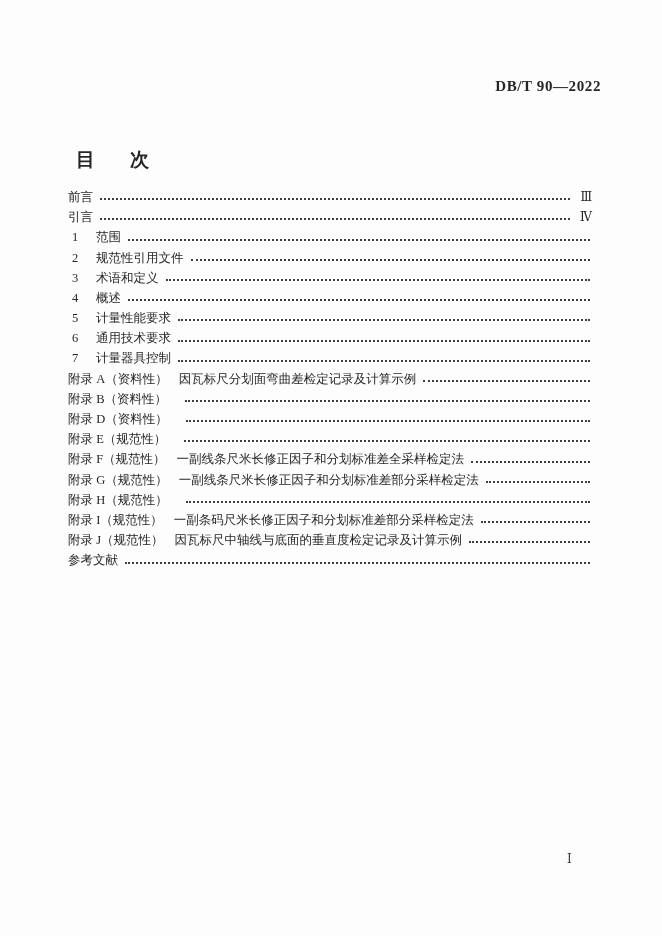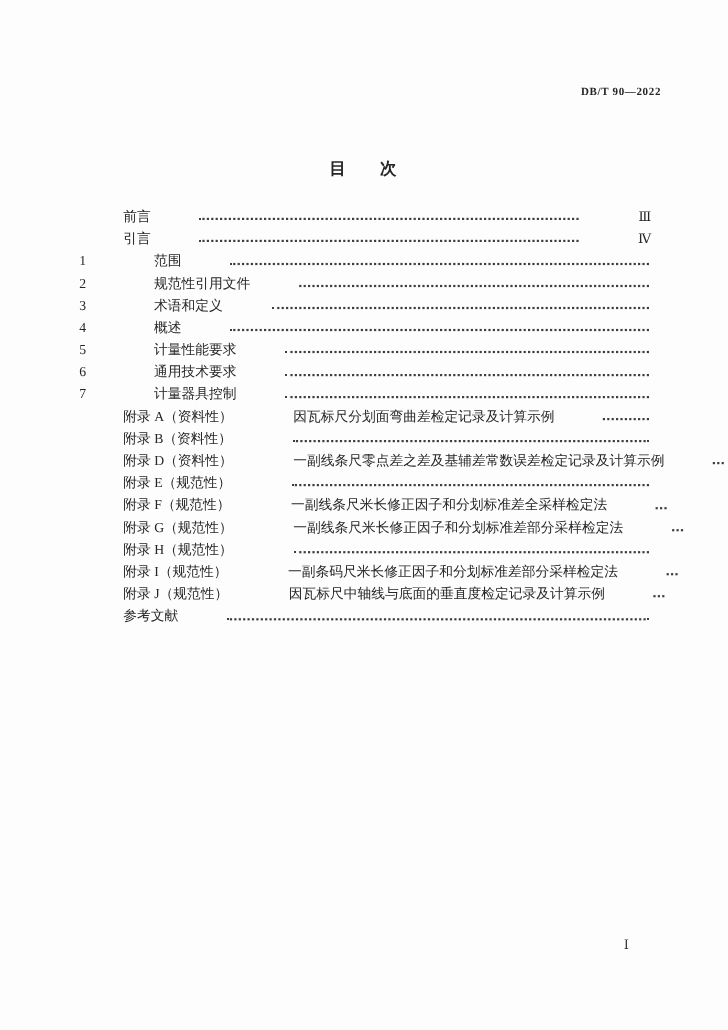--- a/index.html
+++ b/index.html
@@ -7,46 +7,46 @@
     width: 662px; height: 936px;
     background: #fdfdfd;
     font-family: "Liberation Serif", "DejaVu Serif", serif;
     color: #262626;
     position: relative;
     overflow: hidden;
   }
   .doc-code {
     position: absolute;
     top: 78px; right: 61px;
-    font-size: 10px;
+    font-size: 15px;
     font-weight: bold;
     letter-spacing: 0.6px;
     white-space: nowrap;
   }
   .doc-title {
     position: absolute;
     top: 134px; left: 68px; width: 524px;
-    text-align: center;
-    font-size: 15px;
+    text-align: left;
+    font-size: 19px;
     font-weight: bold;
     letter-spacing: 8px;
     text-indent: 8px;
   }
   .toc {
     position: absolute;
     top: 187px; left: 68px; width: 524px;
   }
   .toc-row {
     display: flex;
     align-items: flex-end;
     height: 20.2px;
     font-size: 12.5px;
     white-space: nowrap;
   }
-  .toc-row > span { line-height: 20.2px; margin-left: 44px; }
+  .toc-row > span { line-height: 20.2px; }
   .toc-prefix { margin-right: 11px; }
   .toc-prefix.short { min-width: 14px; margin-left: 4px; margin-right: 10px; }
   .toc-leader {
     flex: 1 1 auto;
     min-width: 10px;
     border-bottom: 2px dotted #3e3e3e;
     margin: 0 2px 7px 7px;
   }
   .toc-page {
     width: 20px;
@@ -130,21 +130,20 @@
     <span class="toc-leader"></span>
 
   </div>
       <div class="toc-row">
     <span class="toc-prefix">附录 B（资料性）</span>
     <span class="toc-leader"></span>
 
   </div>
       <div class="toc-row">
     <span class="toc-prefix">附录 D（资料性）</span>
-    <span class="toc-label">一副线条尺零点差之差及基辅差常数误差检定记录及计算示例</span>
     <span class="toc-leader"></span>
 
   </div>
       <div class="toc-row">
     <span class="toc-prefix">附录 E（规范性）</span>
     <span class="toc-leader"></span>
 
   </div>
       <div class="toc-row">
     <span class="toc-prefix">附录 F（规范性）</span>

